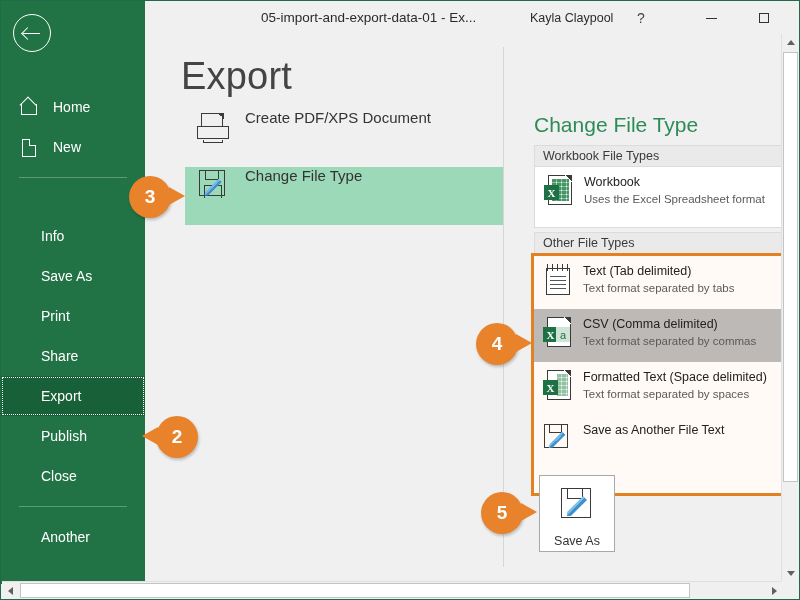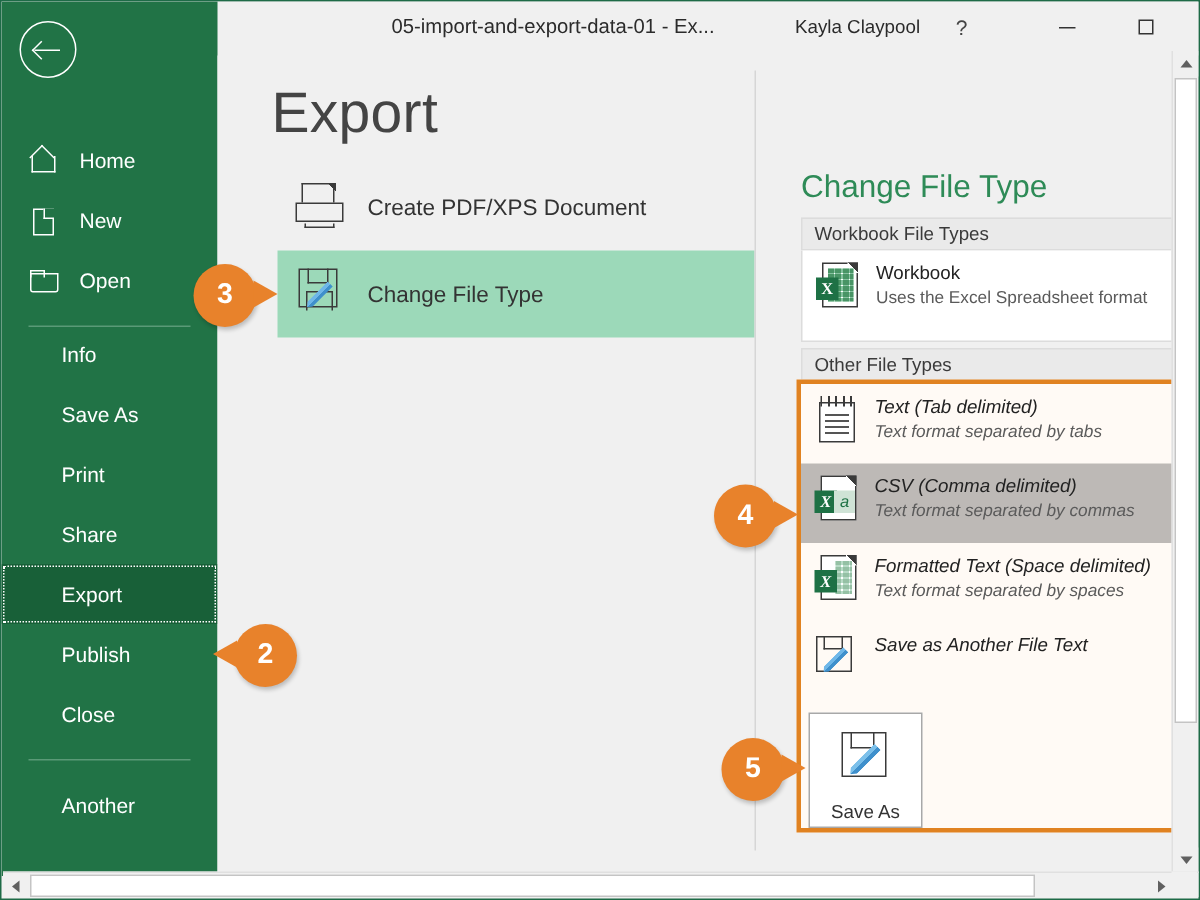--- a/index.html
+++ b/index.html
@@ -125,21 +125,21 @@
   .mid {
     position: absolute; left: 144px; top: 36px; width: 358px; height: 547px;
     background: #f0f0f0;
   }
   .page-title {
     position: absolute; left: 36px; top: 18px;
     font-size: 38px; color: #444444; font-weight: 300; letter-spacing: .2px;
   }
   .mid-list { position: absolute; left: 40px; top: 72px; width: 318px; }
   .mid-row {
-    display: flex; align-items: center; height: 58px; cursor: default;
+    display: flex; height: 58px; cursor: default;
   }
   .mid-row.active { background: #9cd9b9; }
   .mid-row .micon { width: 44px; height: 40px; position: relative; margin-left: 6px; }
   .mid-row .mlabel { font-size: 15px; color: #333; margin-left: 10px; }
 
   
   .icon-pdfxps { position:absolute; left:6px; top:4px; width:34px; height:32px; }
   .icon-pdfxps .page {
     position:absolute; left:4px; top:0; width:22px; height:13px;
     border:1.4px solid #3a3a3a; border-bottom:none;
@@ -207,22 +207,22 @@
     display: flex; align-items: flex-start; height: 53px; padding-top: 7px; cursor: default;
   }
   .file-row.sel { background: #bdb9b6; }
   .file-row .ficon { width: 36px; height: 36px; position: relative; margin-left: 7px; flex: 0 0 auto; }
   .file-row .ftexts { margin-left: 6px; }
   .file-row .fname { font-size: 12.5px; color: #222; line-height: 16px; }
   .file-row .fdesc { font-size: 11.5px; color: #5a5a5a; line-height: 16px; margin-top: 1px; }
 
   
   .other-box {
-    position: absolute; left: 20px; top: 214px; width: 254px; height: 302px;
-    border: 3px solid #e08221; background: #fffaf5; font-style: italic;
+    position: absolute; left: 20px; top: 214px; width: 254px; height: 243px;
+    border: 3px solid #e08221; background: #fffaf5;
   }
   .other-inner { position: absolute; left: 0; top: 0; right: 0; bottom: 0; }
 
   
   .xicon { position:absolute; left:2px; top:1px; width:30px; height:32px; }
   .xicon .sheet {
     position:absolute; left:4px; top:0; width:24px; height:30px;
     border:1.3px solid #3a3a3a; background:#fff;
   }
   .xicon .fold {
@@ -393,24 +393,20 @@
 
     <div class="nav-top">
       <div class="nav-item">
         <span class="ico ico-home"></span>
         <span class="lbl">Home</span>
       </div>
       <div class="nav-item">
         <span class="ico ico-new"></span>
         <span class="lbl">New</span>
       </div>
-      <div class="nav-item">
-        <span class="ico ico-open"></span>
-        <span class="lbl">Open</span>
-      </div>
       <div class="nav-divider"></div>
     </div>
 
     <div class="nav-sub">
       <div class="nav-item">
         <span class="lbl">Info</span>
       </div>
       <div class="nav-item">
         <span class="lbl">Save As</span>
       </div>

